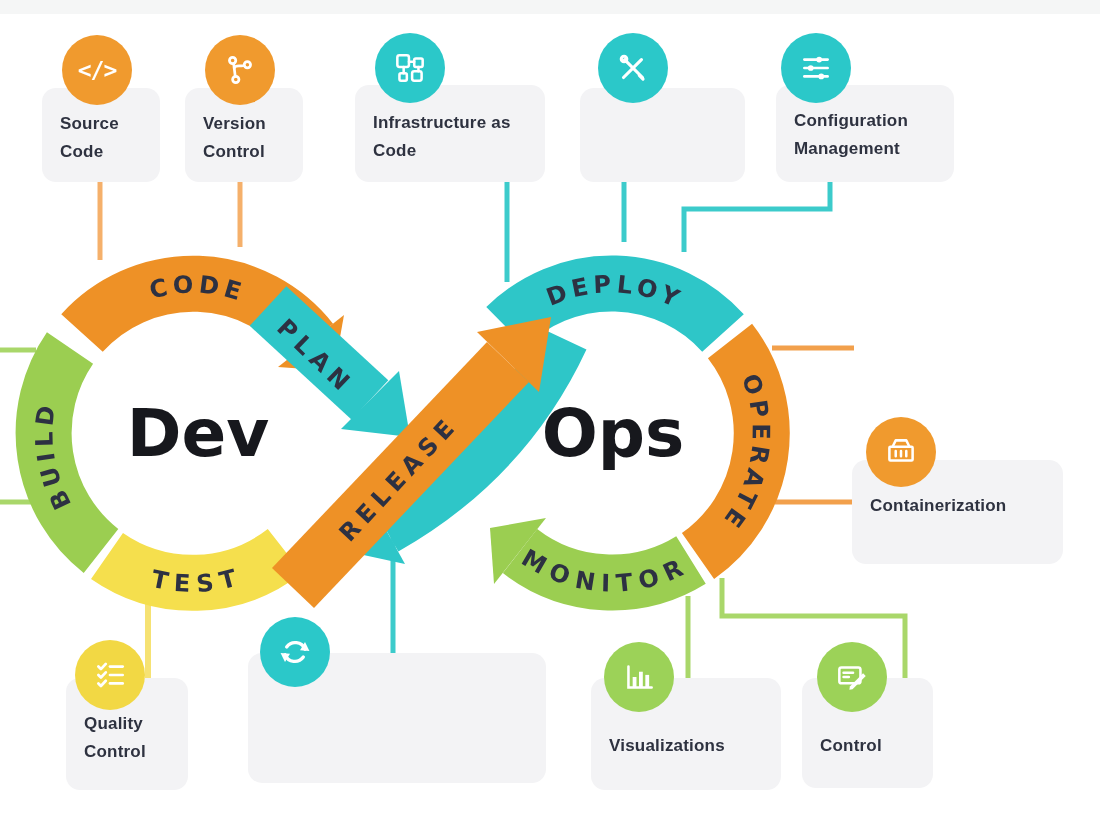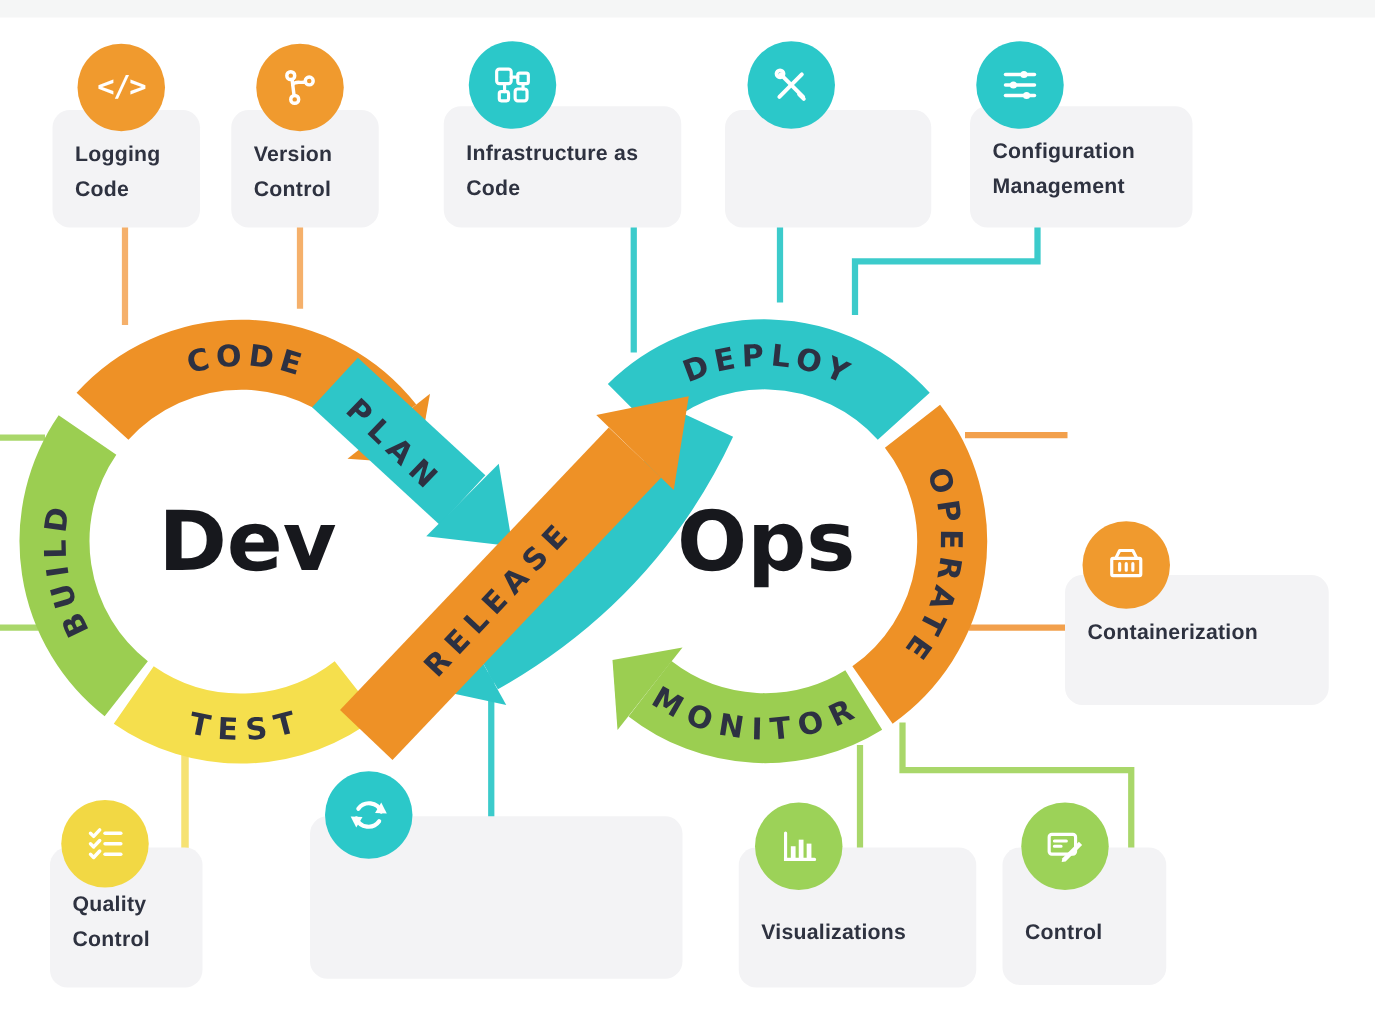--- a/index.html
+++ b/index.html
@@ -93,21 +93,21 @@
       <text class="arc-label" transform="translate(398,478) rotate(-47)" text-anchor="middle" dy="9">RELEASE</text>
       <text class="big-label" x="198" y="456" text-anchor="middle">Dev</text>
       <text class="big-label" x="613" y="456" text-anchor="middle">Ops</text>
     </g>
   </svg>
 
   <div class="card" style="left:42px;top:88px;width:118px;height:94px">
     <div class="icon-circle" style="left:20px;top:-53px;background:#F09A2E">
       <span class="code-glyph">&lt;/&gt;</span>
     </div>
-    <div class="card-title" style="top:22px">Logging Code</div>
+    <div class="card-title" style="top:22px">Source Code</div>
   </div>
 
   <div class="card" style="left:355px;top:85px;width:190px;height:97px">
     <div class="icon-circle" style="left:20px;top:-52px;background:#2BC8C9">
       <svg width="38" height="38" viewBox="0 0 36 36" fill="none" stroke="#fff" stroke-width="2.4" stroke-linecap="round">
         <rect x="6" y="6" width="11" height="11" rx="2"></rect>
         <rect x="22" y="9" width="8" height="8" rx="1.5"></rect>
         <rect x="8" y="23" width="7" height="7" rx="1.5"></rect>
         <rect x="20" y="21" width="9" height="9" rx="2"></rect>
         <path d="M17 12 h5 M12 17 v6 M26 17 v4"></path>
@@ -159,21 +159,21 @@
     <div class="icon-circle" style="left:14px;top:-43px;background:#F09A2E">
       <svg width="38" height="38" viewBox="0 0 36 36" fill="none" stroke="#fff" stroke-width="2.4" stroke-linecap="round" stroke-linejoin="round">
         <rect x="7" y="13" width="22" height="13" rx="1"></rect>
         <path d="M13 17 v5 M18 17 v5 M23 17 v5"></path>
         <path d="M10 13 L13 7 H23 L26 13"></path>
       </svg>
     </div>
     <div class="card-title" style="top:32px">Containerization</div>
   </div>
 
-  <div class="card" style="left:40px;top:678px;width:122px;height:112px">
+  <div class="card" style="left:66px;top:678px;width:122px;height:112px">
     <div class="icon-circle" style="left:9px;top:-38px;background:#F2D844">
       <svg width="38" height="38" viewBox="0 0 36 36" fill="none" stroke="#fff" stroke-width="2.6" stroke-linecap="round" stroke-linejoin="round">
         <path d="M7 10 l2.4 2.4 L14 7.5"></path>
           <path d="M18 10 H30"></path>
         <path d="M7 18 l2.4 2.4 L14 15.5"></path>
           <path d="M18 18 H30"></path>
         <path d="M7 26 l2.4 2.4 L14 23.5"></path>
           <path d="M18 26 H30"></path>
       </svg>
     </div>

